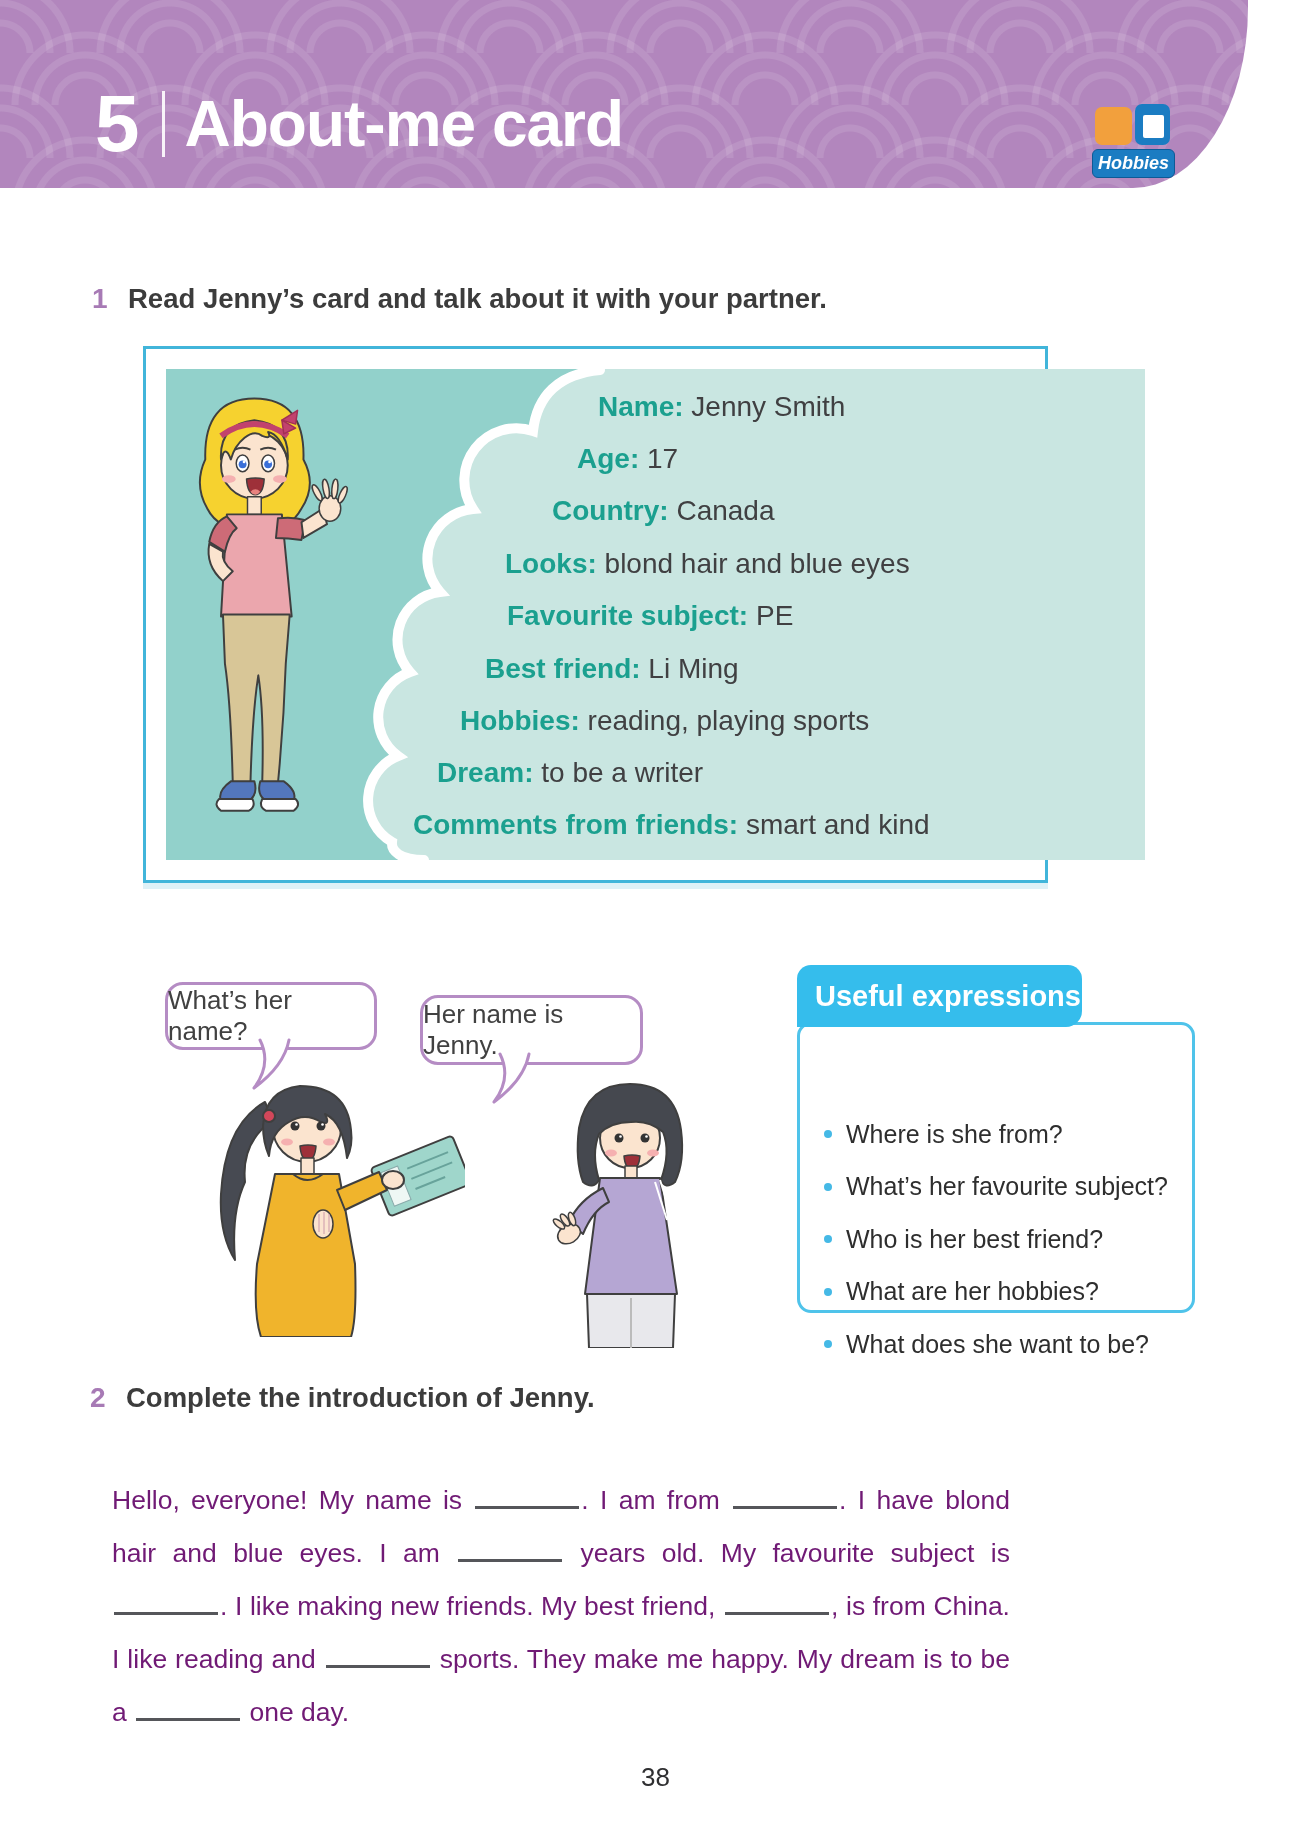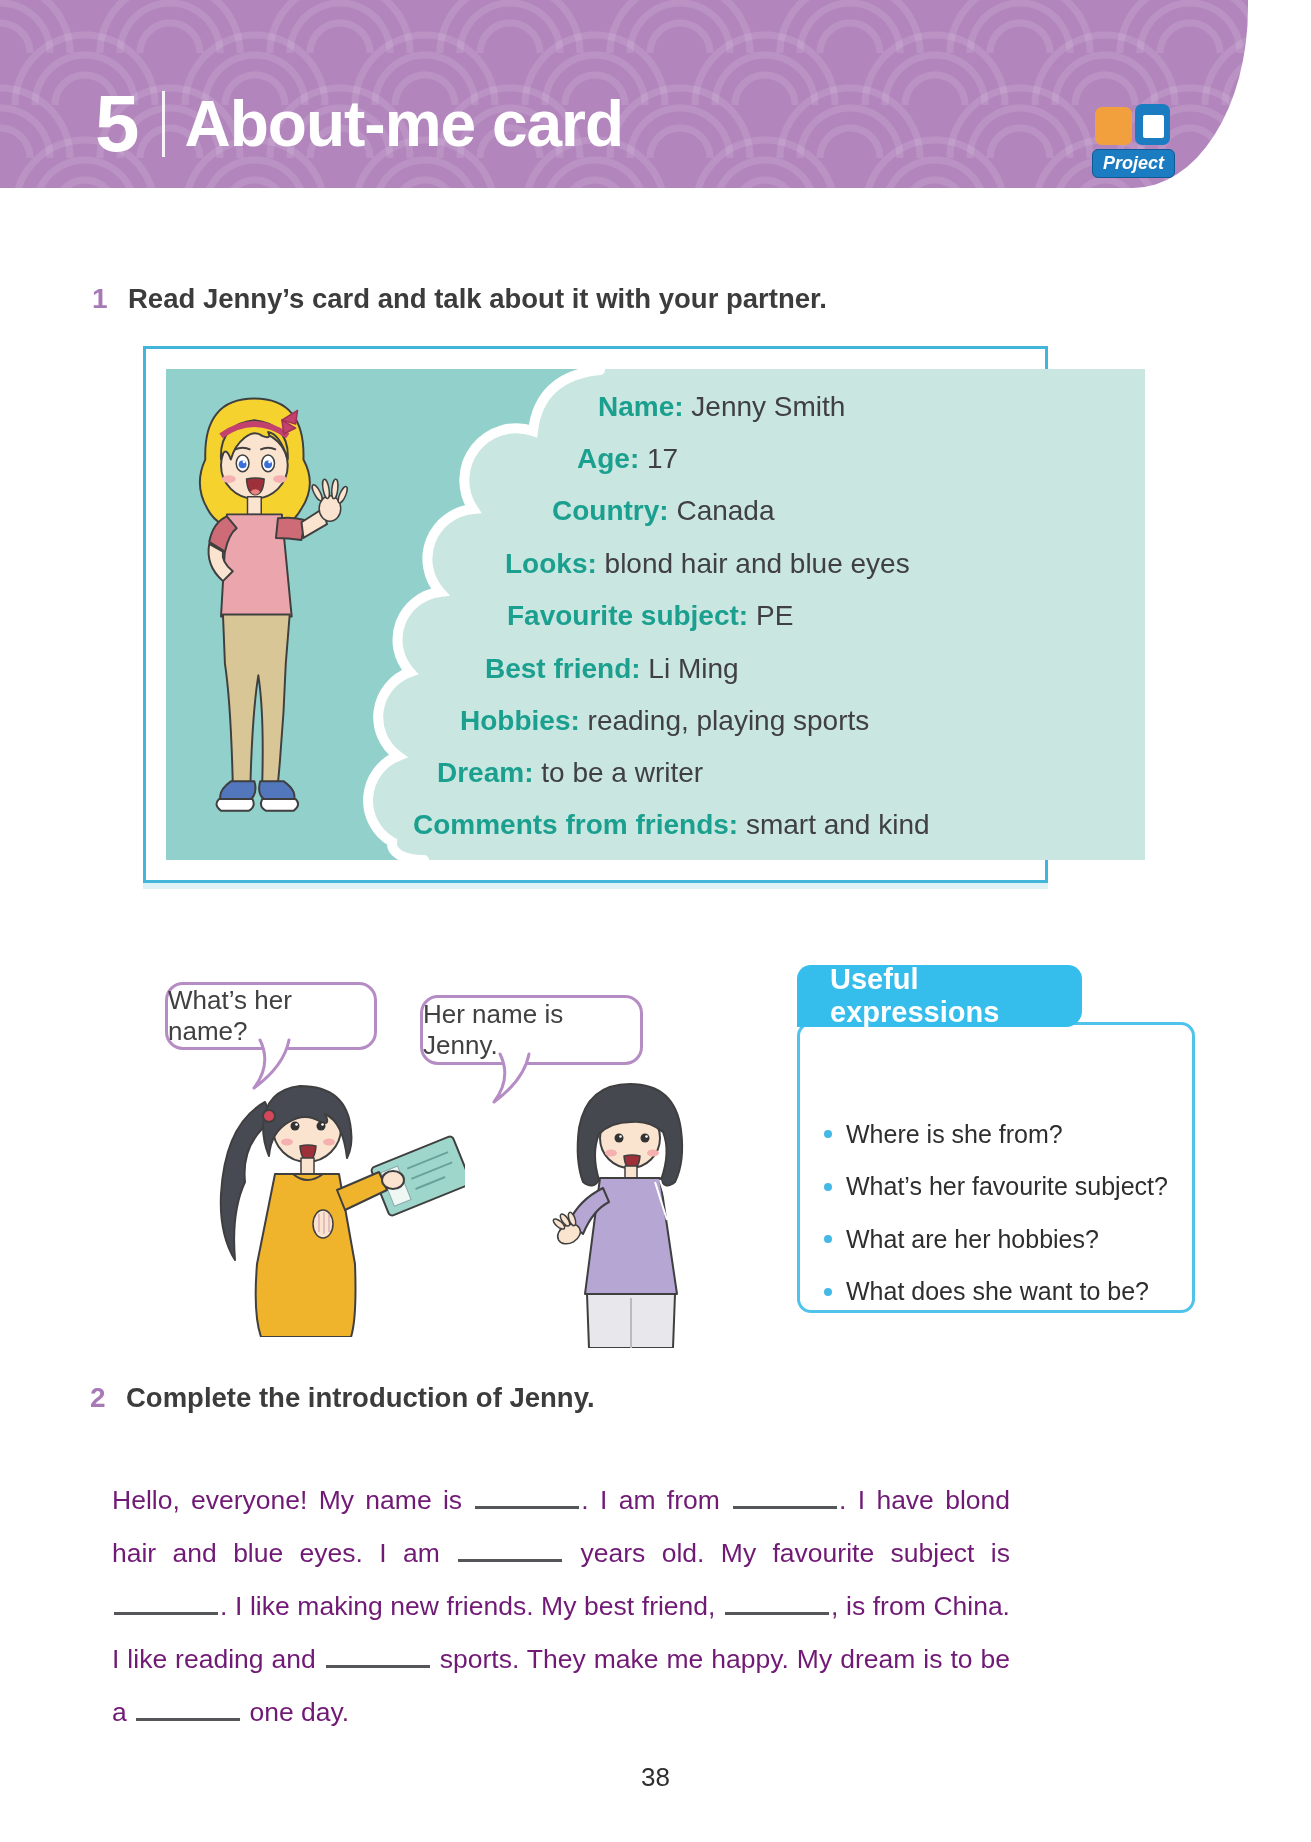--- a/index.html
+++ b/index.html
@@ -58,21 +58,21 @@
   .t2{left:492px;top:1054px;}
   .girlA-svg{position:absolute;left:205px;top:1062px;}
   .girlB-svg{position:absolute;left:545px;top:1068px;}
 
   
   .useful{position:absolute;left:797px;top:965px;width:398px;height:348px;}
   .useful-body{position:absolute;left:0;top:57px;width:398px;height:291px;background:#fff;
                border:3px solid #4fc3ea;border-radius:14px;box-sizing:border-box;}
   .useful-tab{position:absolute;left:0;top:0;width:285px;height:62px;background:#35bdec;
               border-radius:14px 14px 16px 0;color:#fff;font-weight:bold;font-size:29px;
-              display:flex;align-items:center;padding-left:33px;box-sizing:border-box;z-index:2;}
+              display:flex;align-items:center;padding-left:18px;box-sizing:border-box;z-index:2;}
   .useful-list{position:absolute;left:0;top:57px;margin:0;padding:26px 16px 0 22px;list-style:none;width:100%;box-sizing:border-box;}
   .useful-list li{position:relative;padding-left:24px;font-size:25px;color:#2e2e2e;height:52.5px;
                   display:flex;align-items:center;white-space:nowrap;}
   .useful-list li::before{content:"";position:absolute;left:2px;top:50%;margin-top:-4px;width:8px;height:8px;
                   border-radius:50%;background:#45b9e6;}
 
   
   .intro{position:absolute;left:112px;top:1447px;width:898px;font-size:26.5px;line-height:53px;
          color:#701a75;text-align:justify;}
   .blank{display:inline-block;width:104px;height:20px;border-bottom:3px solid #55565a;margin:0 2px;}
@@ -89,21 +89,21 @@
     <div class="band-title">
       <span class="unit-num">5</span>
       <span class="title-divider"></span>
       <span class="unit-title">About-me card</span>
     </div>
     <div class="project-badge">
       <span class="pb-orange"></span>
       <span class="pb-blue">
         <span class="pb-blue-inner"></span>
       </span>
-      <span class="pb-pill">Project</span>
+      <span class="pb-pill">Hobbies</span>
     </div>
   </header>
 
   <div class="sec-head s1">
     <span class="sec-num">1</span>
     <span class="sec-text">Read Jenny’s card and talk about it with your partner.</span>
   </div>
 
   <div class="about-card">
     <div class="card-inner">
@@ -261,20 +261,21 @@
       <path d="M42 226 L130 226 L128 280 L44 280 Z" fill="#e8e8ec"></path>
       <line x1="86" y1="230" x2="86" y2="280" stroke="#bbb" stroke-width="2"></line>
     </g>
   </svg>
 
   <aside class="useful">
     <div class="useful-body">
       <ul class="useful-list" id="useful-list">
           <li>Where is she from?</li>
           <li>What’s her favourite subject?</li>
+          <li>Who is her best friend?</li>
           <li>What are her hobbies?</li>
           <li>What does she want to be?</li>
         </ul>
     </div>
     <div class="useful-tab">Useful expressions</div>
   </aside>
 
   <div class="sec-head s2">
     <span class="sec-num">2</span>
     <span class="sec-text">Complete the introduction of Jenny.</span>

